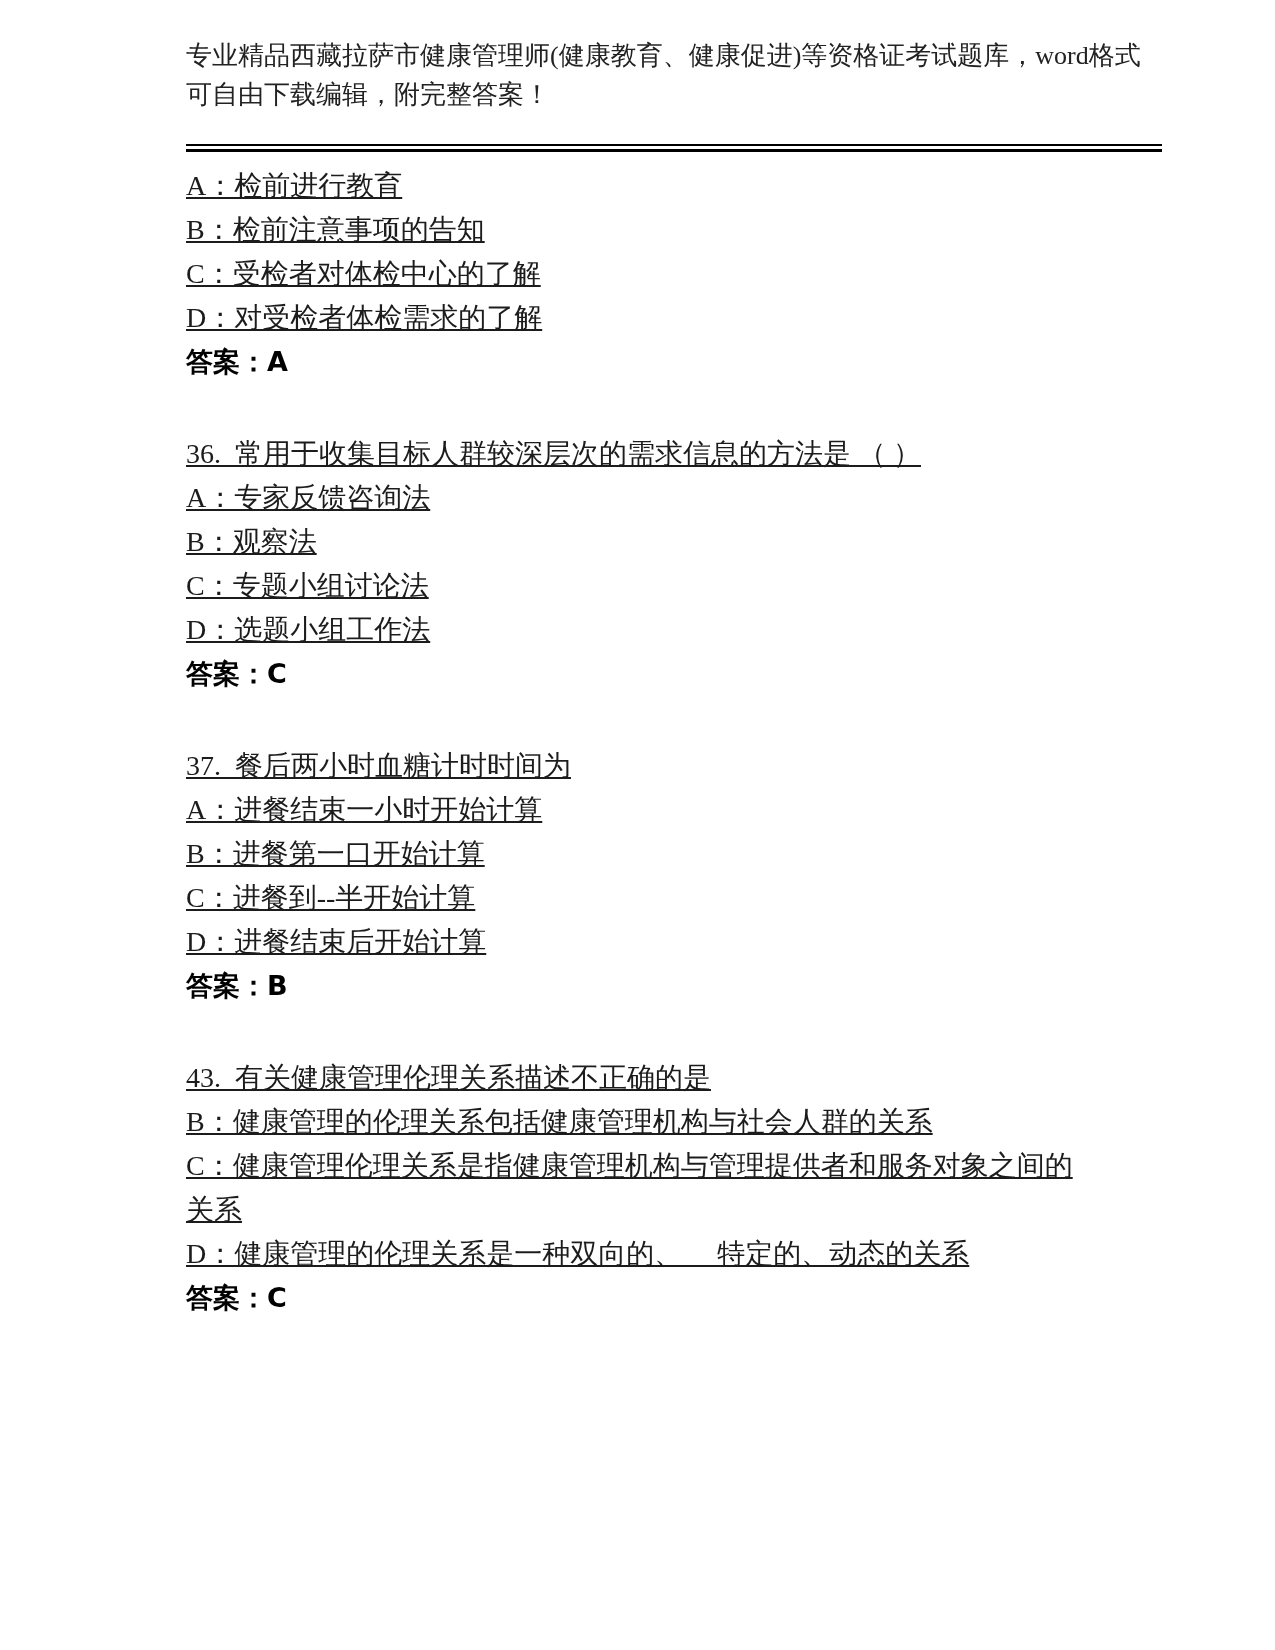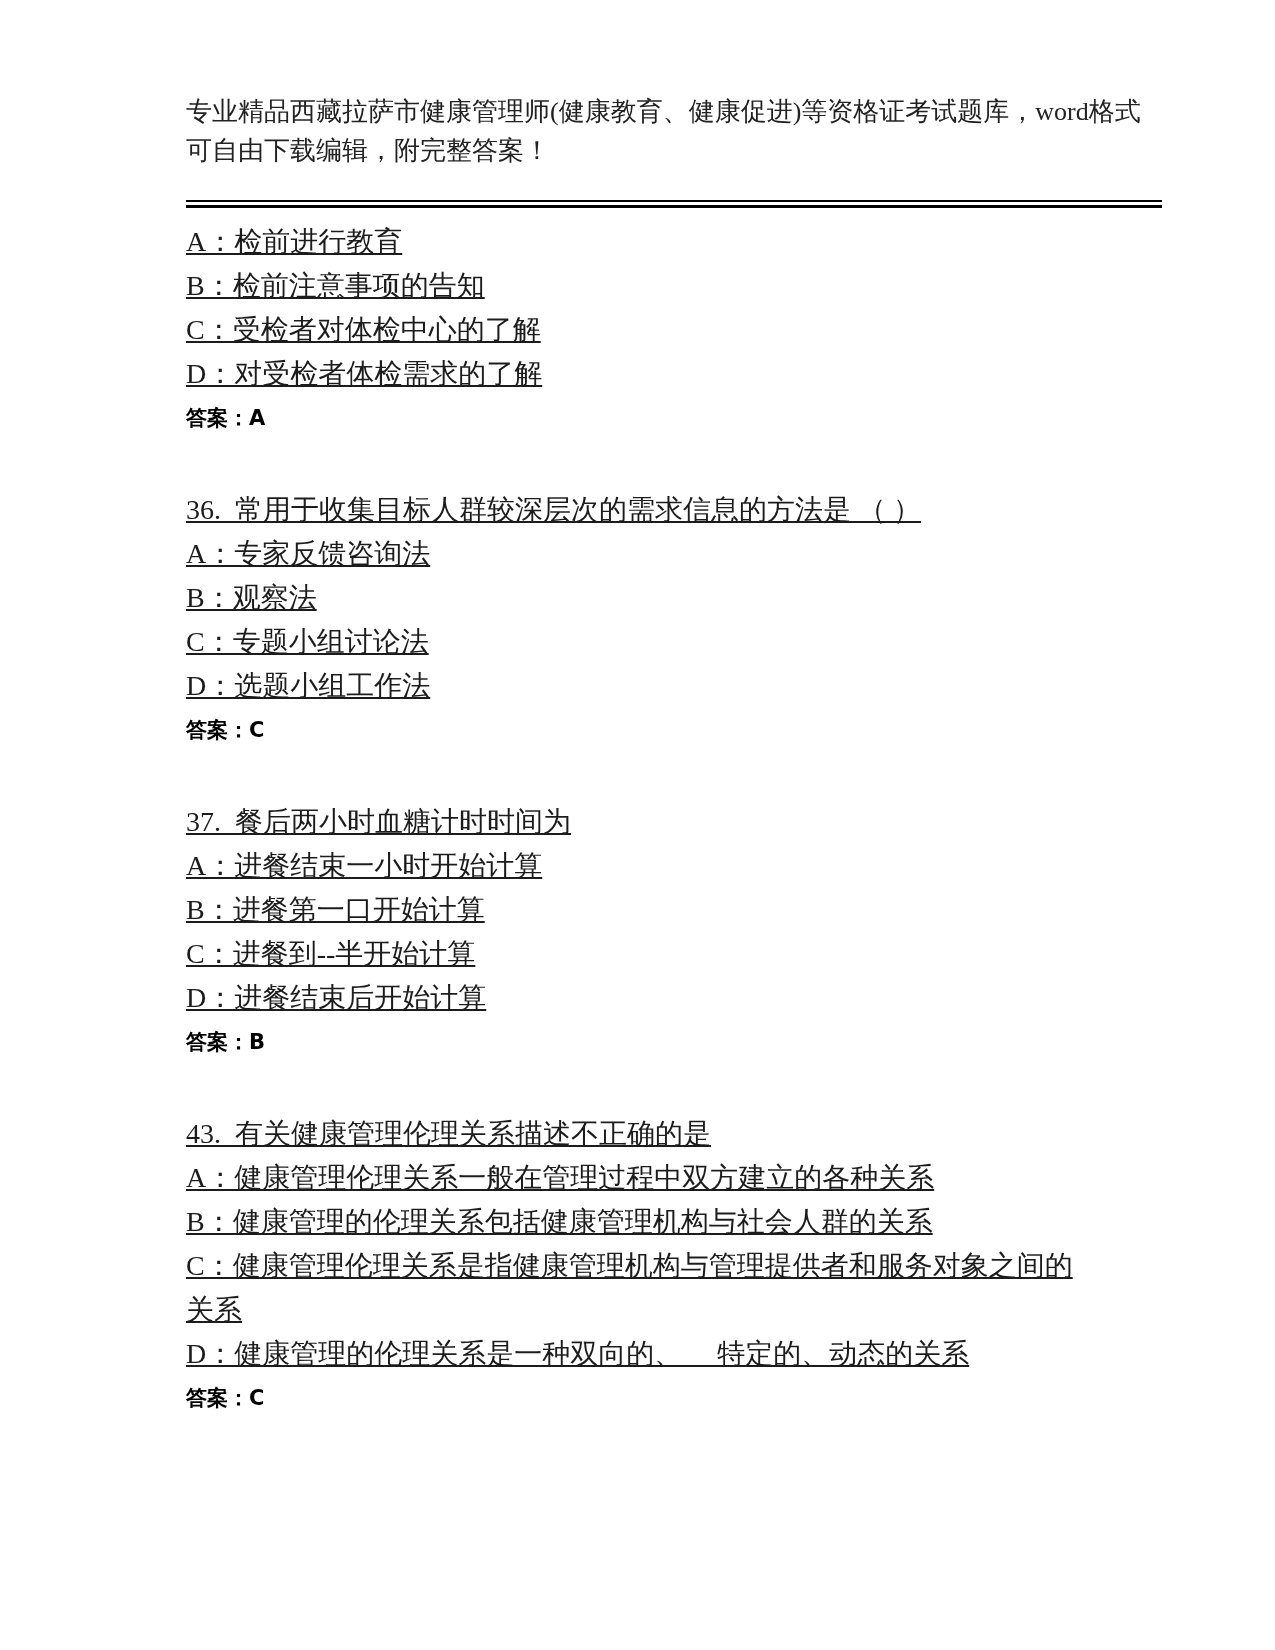--- a/index.html
+++ b/index.html
@@ -17,21 +17,21 @@
   .content {
     position: absolute;
     left: 186px;
     top: 0;
     width: 976px;
   }
   .header-text {
     width: 960px;
     font-size: 26px;
     line-height: 39px;
-    margin: 92px 0 0 0;
+    margin: 36px 0 0 0;
     white-space: pre-wrap;
     color: #222;
   }
   .header-rule {
     margin-top: 30px;
     width: 976px;
     height: 3px;
     border-top: 2px solid #000;
     border-bottom: 3px solid #000;
   }
@@ -49,21 +49,21 @@
   .question p {
     margin: 0;
     white-space: pre-wrap;
   }
   .stem, .opt {
     font-weight: normal;
     text-decoration: underline;
   }
   .answer {
     font-family: "DejaVu Sans", "Liberation Sans", sans-serif;
-    font-size: 21px;
+    font-size: 27px;
     font-weight: bold;
     color: #000;
   }
 </style>
 </head>
 <body>
 
 <div class="content">
 
   <header>
@@ -94,21 +94,20 @@
       <p class="stem">37.  餐后两小时血糖计时时间为</p>
       <p class="opt">A：进餐结束一小时开始计算</p>
       <p class="opt">B：进餐第一口开始计算</p>
       <p class="opt">C：进餐到--半开始计算</p>
       <p class="opt">D：进餐结束后开始计算</p>
       <p class="answer">答案：B</p>
     </section>
 
     <section class="question">
       <p class="stem">43.  有关健康管理伦理关系描述不正确的是</p>
-      <p class="opt">A：健康管理伦理关系一般在管理过程中双方建立的各种关系</p>
       <p class="opt">B：健康管理的伦理关系包括健康管理机构与社会人群的关系</p>
       <p class="opt">C：健康管理伦理关系是指健康管理机构与管理提供者和服务对象之间的关系</p>
       <p class="opt">D：健康管理的伦理关系是一种双向的、 　特定的、动态的关系</p>
       <p class="answer">答案：C</p>
     </section>
 
   </main>
 </div>
 
 </body></html>

